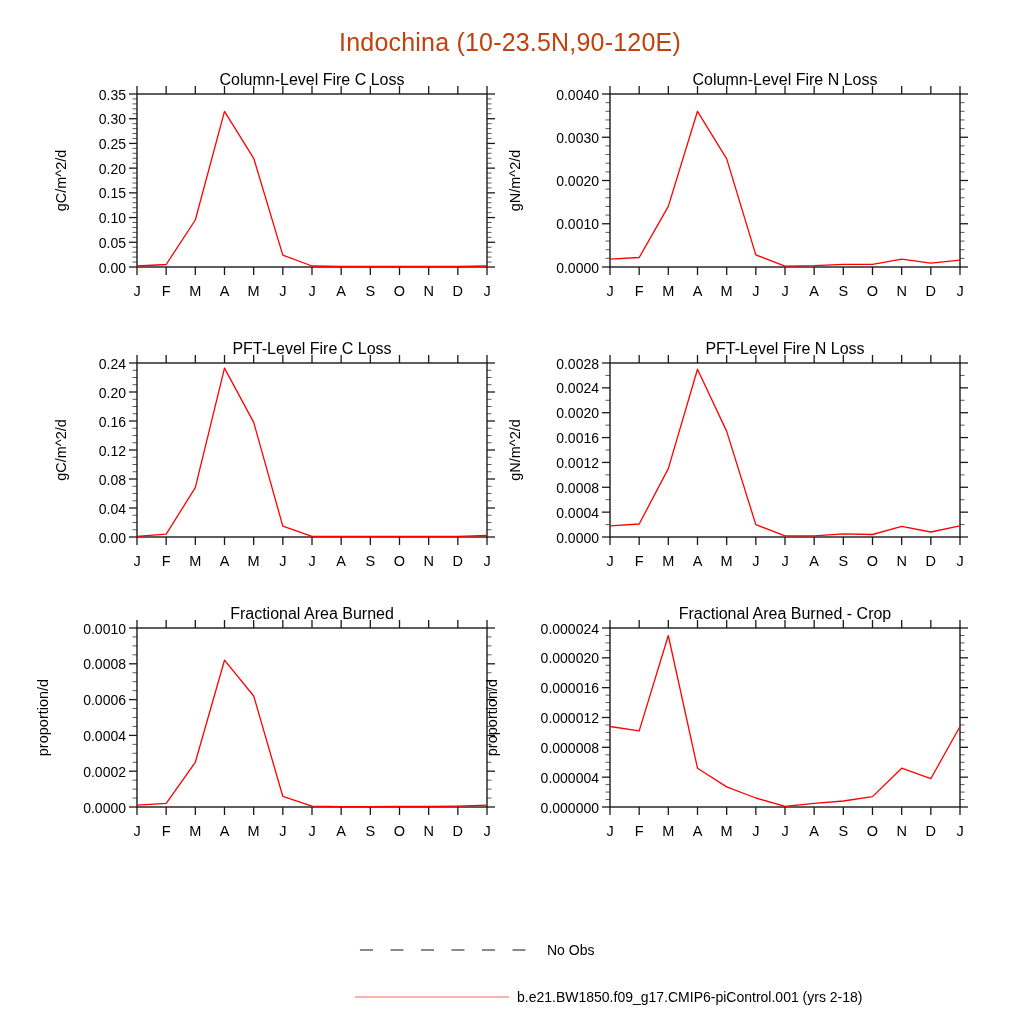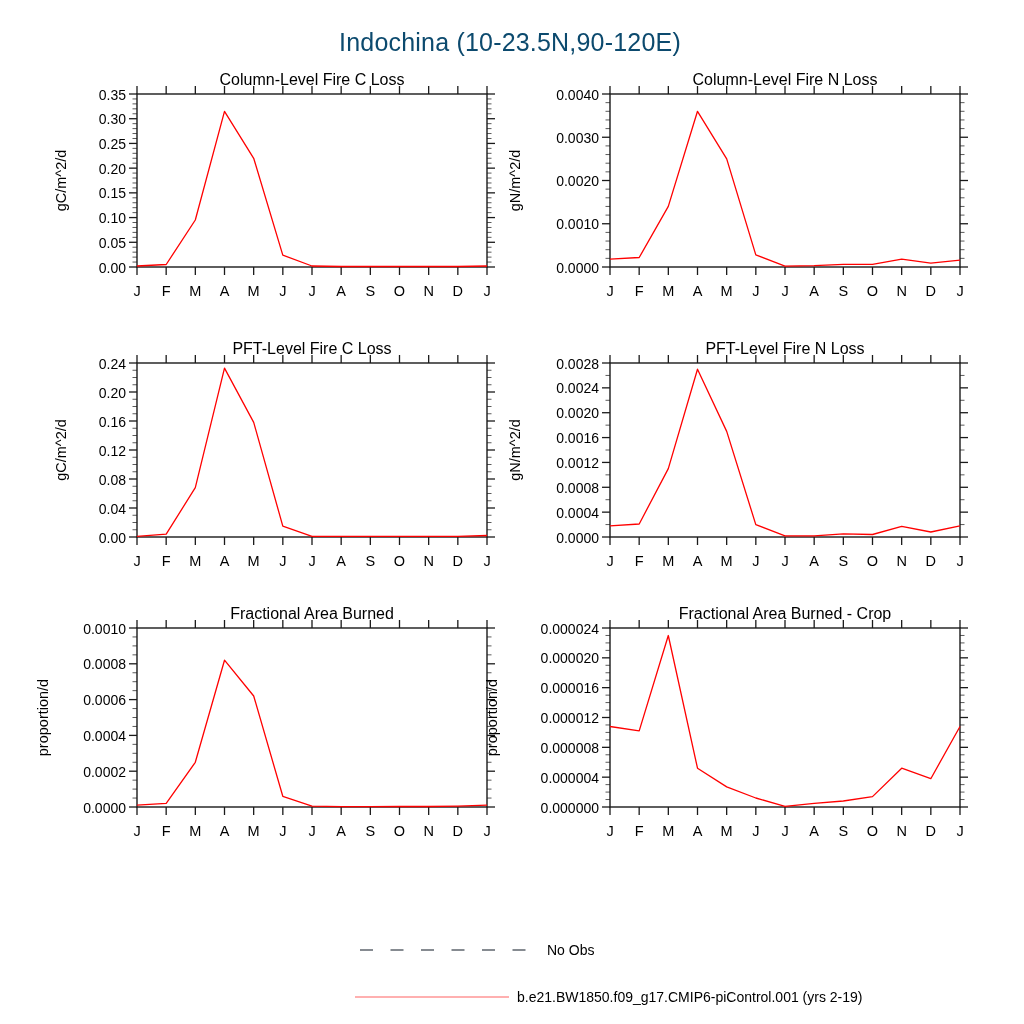--- a/index.html
+++ b/index.html
@@ -4,21 +4,21 @@
 <style>
   * { margin:0; padding:0; box-sizing:border-box; }
   html,body { background:#ffffff; }
   body {
     width:1024px; height:1024px; position:relative; overflow:hidden;
     font-family:"Liberation Sans", sans-serif; color:#000;
   }
   #figure { position:absolute; inset:0; background:#fff; }
   #figure-title {
     position:absolute; left:0; top:28px; width:1020px; text-align:center;
-    font-size:25px; font-weight:400; letter-spacing:0.2px; color:#0c4a6e;
+    font-size:25px; font-weight:400; letter-spacing:0.2px; color:#c2410c;
   }
   #chart-canvas { position:absolute; left:0; top:0; }
   #chart-canvas text { fill:#000; }
   .ptitle { font-size:16px; }
   .tick  { font-size:14px; }
   .mon   { font-size:14.5px; }
   .ylab  { font-size:14.5px; }
   .legend-row { position:absolute; display:flex; align-items:center; }
   .legend-label { font-size:14px; color:#000; white-space:nowrap; }
   #legend-row-no-obs { left:358px; top:942px; }
@@ -639,16 +639,16 @@
     <svg class="swatch swatch-no-obs" width="174" height="10">
       <line x1="2" y1="5" x2="172" y2="5" stroke-dasharray="13 17.5" stroke-width="1.3" stroke="#5f666d"></line>
     </svg>
     <span class="legend-label">No Obs</span>
   </div>
 
   <div class="legend-row" id="legend-row-model">
     <svg class="swatch swatch-model" width="156" height="10">
       <line x1="0" y1="5" x2="154" y2="5" stroke-width="1.1" stroke="#ff0000"></line>
     </svg>
-    <span class="legend-label">b.e21.BW1850.f09_g17.CMIP6-piControl.001 (yrs 2-19)</span>
+    <span class="legend-label">b.e21.BW1850.f09_g17.CMIP6-piControl.001 (yrs 2-18)</span>
   </div>
 
 </div>
 
 </body></html>

